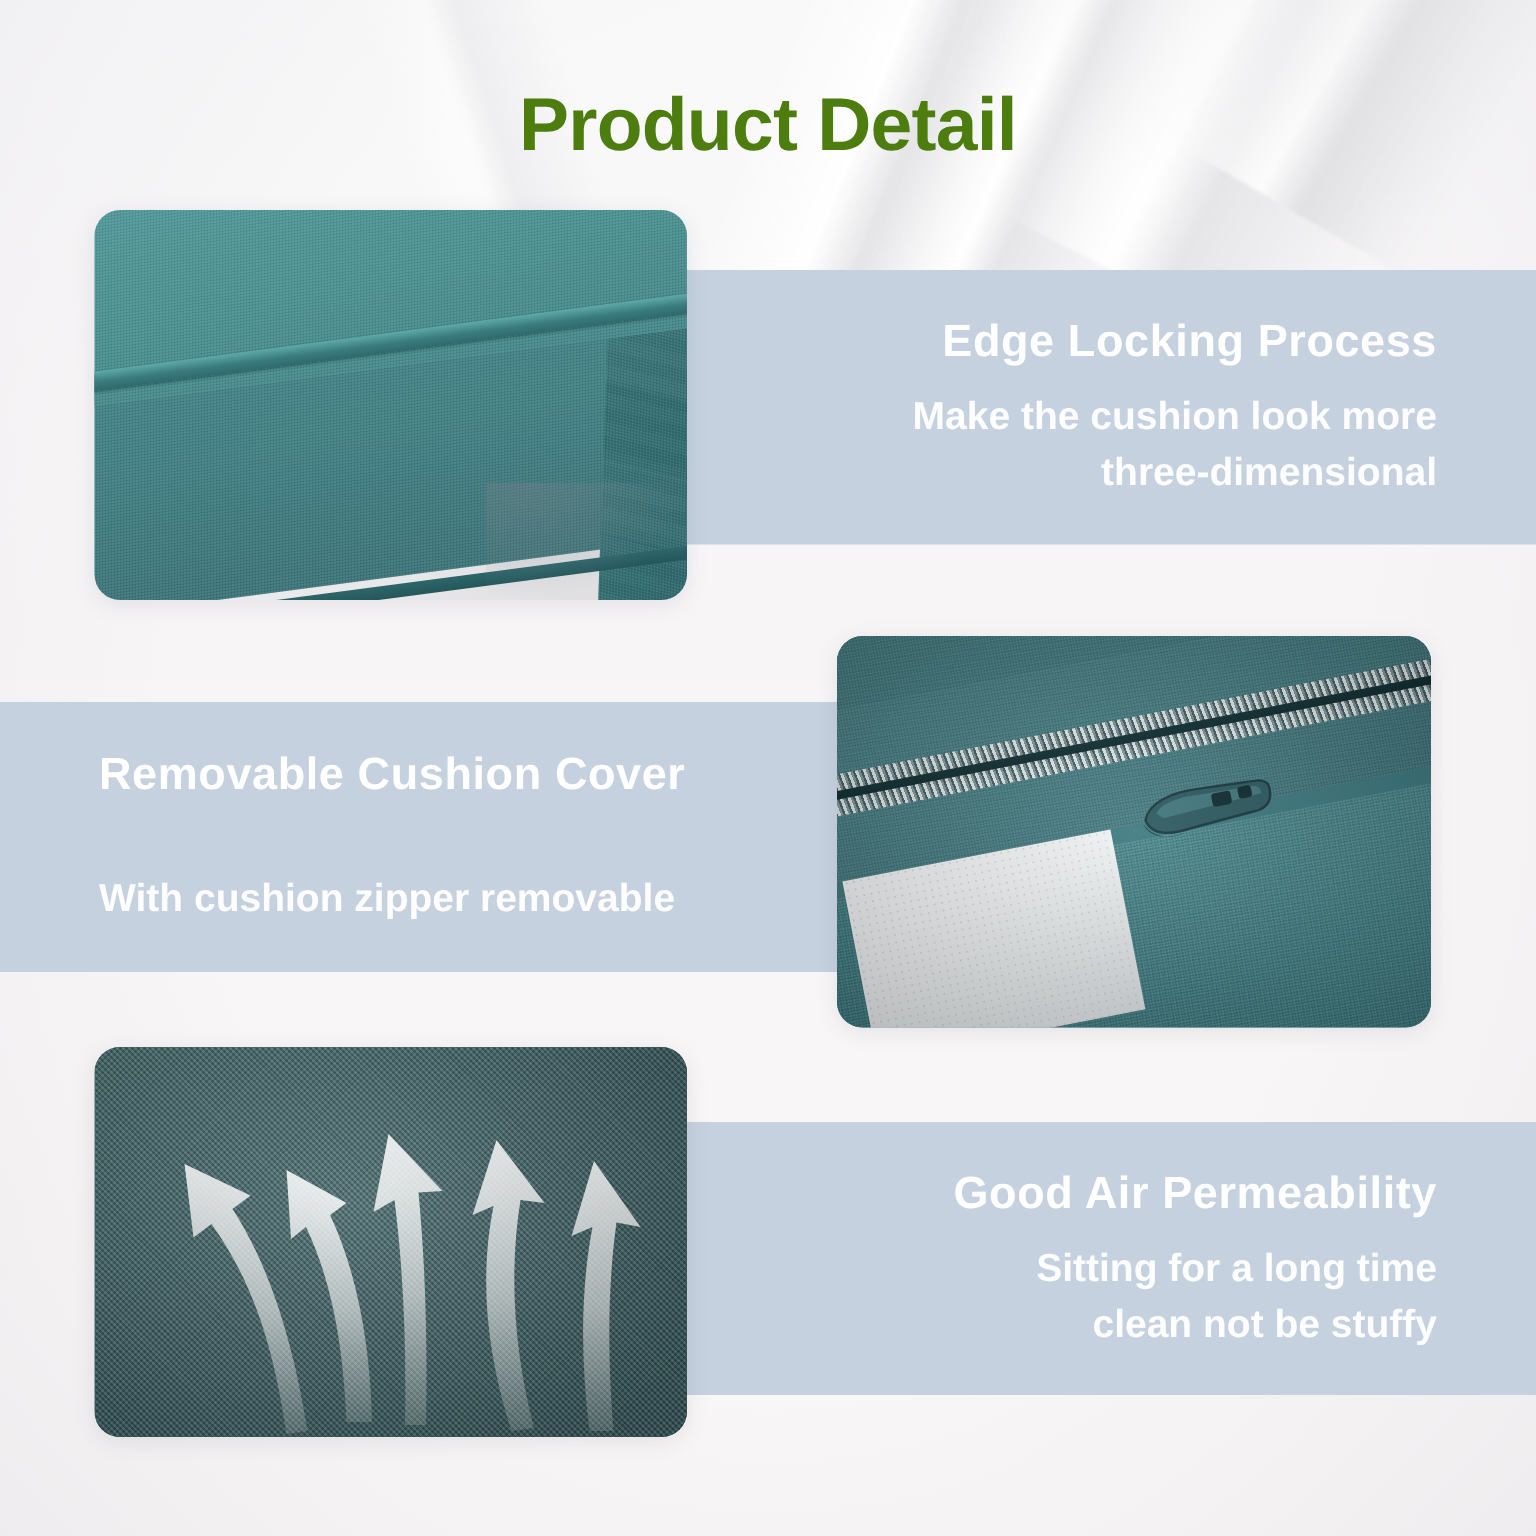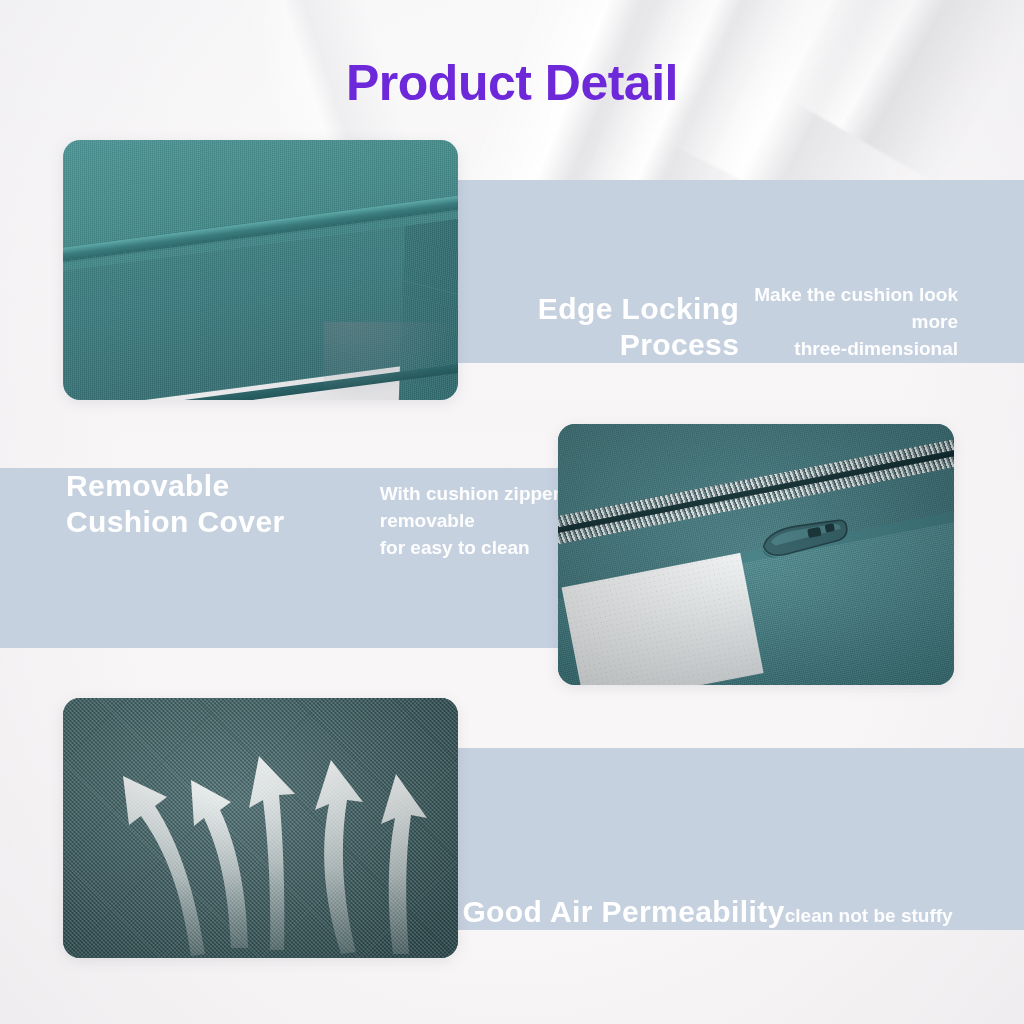--- a/index.html
+++ b/index.html
@@ -32,45 +32,45 @@
     background:radial-gradient(ellipse at 50% 45%,rgba(255,255,255,0) 55%,rgba(226,224,228,.45) 100%);
   }
 
   
   .title {
     position:absolute; left:0; right:0; top:54px;
     text-align:center;
     font-size:50px;
     font-weight:bold;
     letter-spacing:-.5px;
-    color:#6d28d9;
+    color:#4d7c0f;
     z-index:6;
   }
 
   
   .band {
     position:absolute;
     background:#c6d1e0;
     z-index:2;
     display:flex;
-    flex-direction:row;
+    flex-direction:column;
     justify-content:center;
   }
   .band.right { left:457px; right:0; padding-right:66px; text-align:right; align-items:flex-end; }
   .band.left  { left:0; width:582px; padding-left:66px; text-align:left; align-items:flex-start; }
   .band-title {
     color:#ffffff;
     font-size:30px;
     font-weight:bold;
     letter-spacing:.4px;
     line-height:1.2;
   }
   .band-sub {
     color:#ffffff;
-    font-size:19px;
+    font-size:26px;
     font-weight:bold;
     line-height:1.42;
     margin-top:13px;
     opacity:.97;
   }
   #band1 { top:180px; height:183px; }
   #band2 { top:468px; height:180px;gap:32px; }
   #band3 { top:748px; height:182px; }
 
   
@@ -225,27 +225,27 @@
   <div class="band-sub">
     <div>Make the cushion look more</div>
     <div>three-dimensional</div>
   </div>
 </div>
 
 <div class="band left" id="band2">
   <div class="band-title">Removable Cushion Cover</div>
   <div class="band-sub">
     <div>With cushion zipper removable</div>
-    <div>for easy to clean</div>
   </div>
 </div>
 
 <div class="band right" id="band3">
   <div class="band-title">Good Air Permeability</div>
   <div class="band-sub">
+    <div>Sitting for a long time</div>
     <div>clean not be stuffy</div>
   </div>
 </div>
 
 <div class="photo" id="photo1">
   <div class="p1">
     <div class="p1-wall"></div>
     <div class="p1-front">
         <div class="weave"></div>
       </div>

